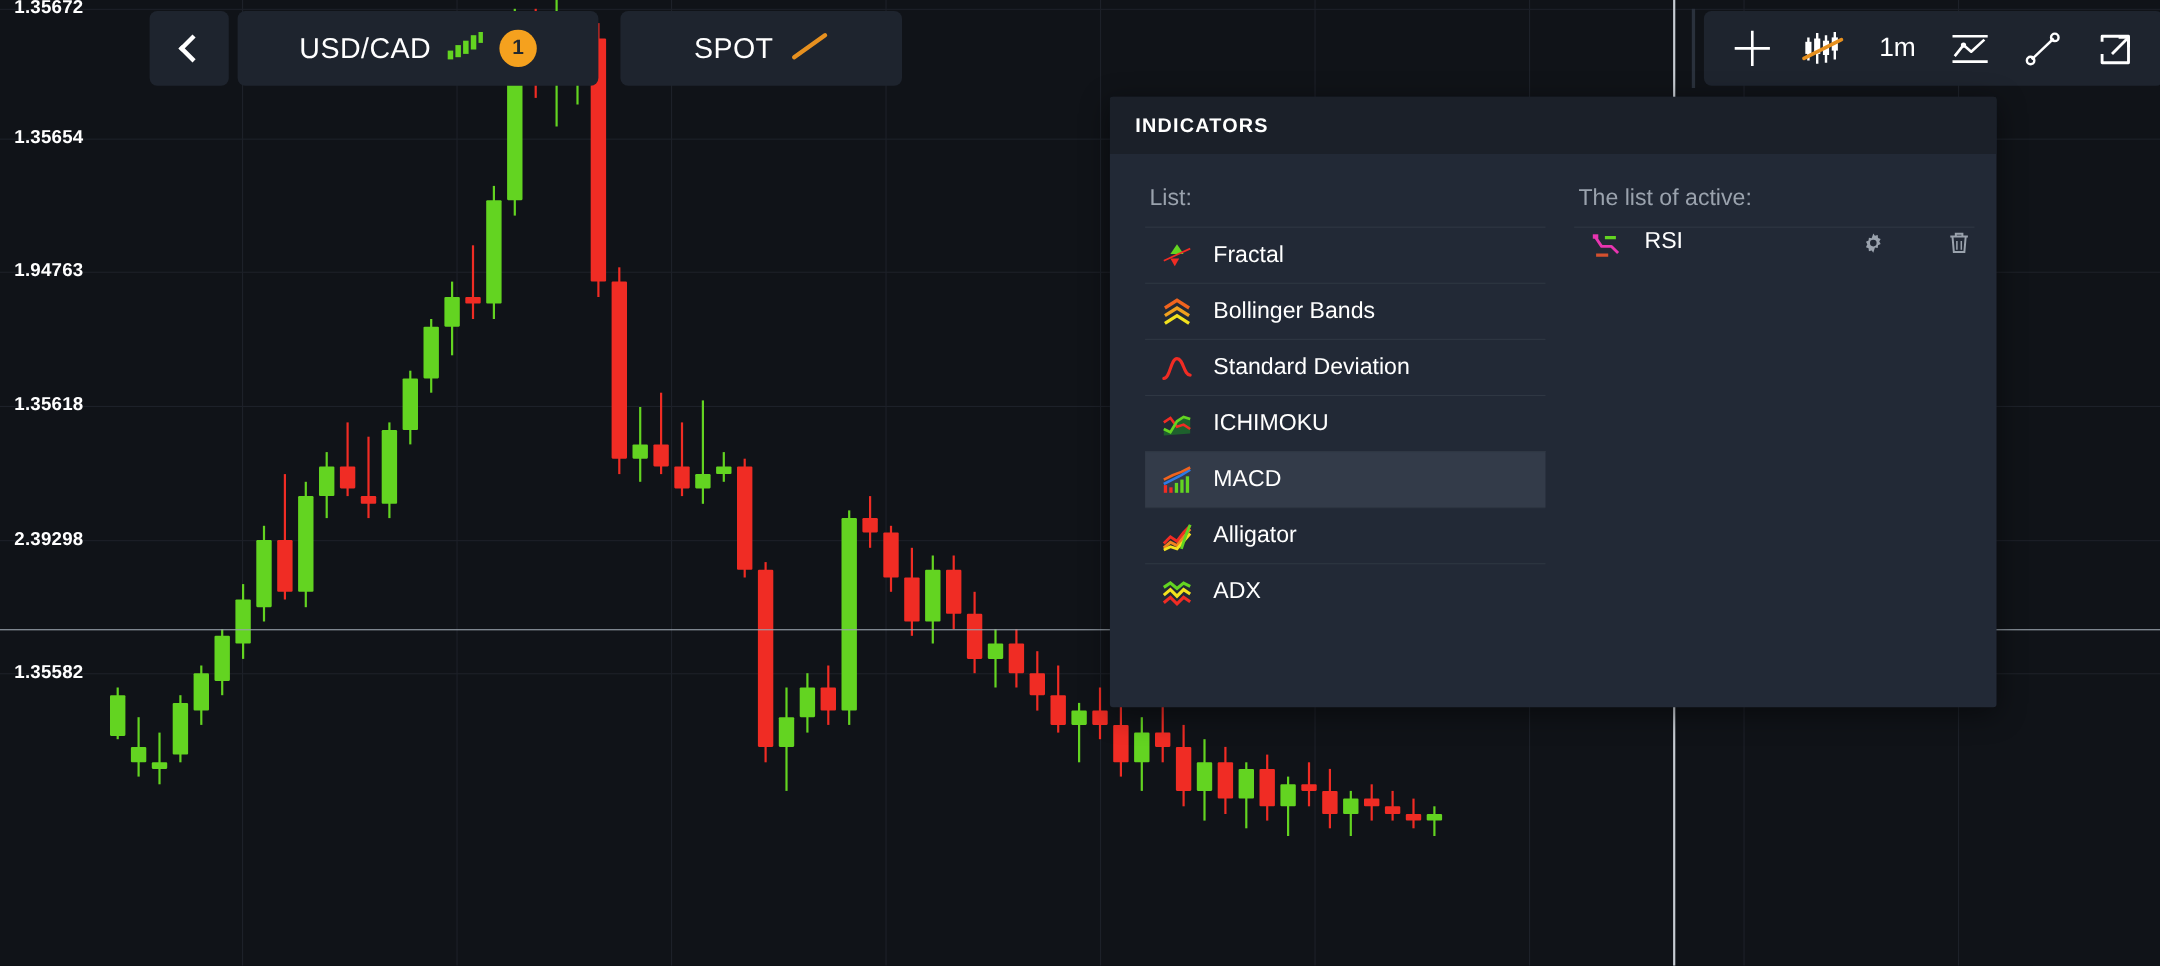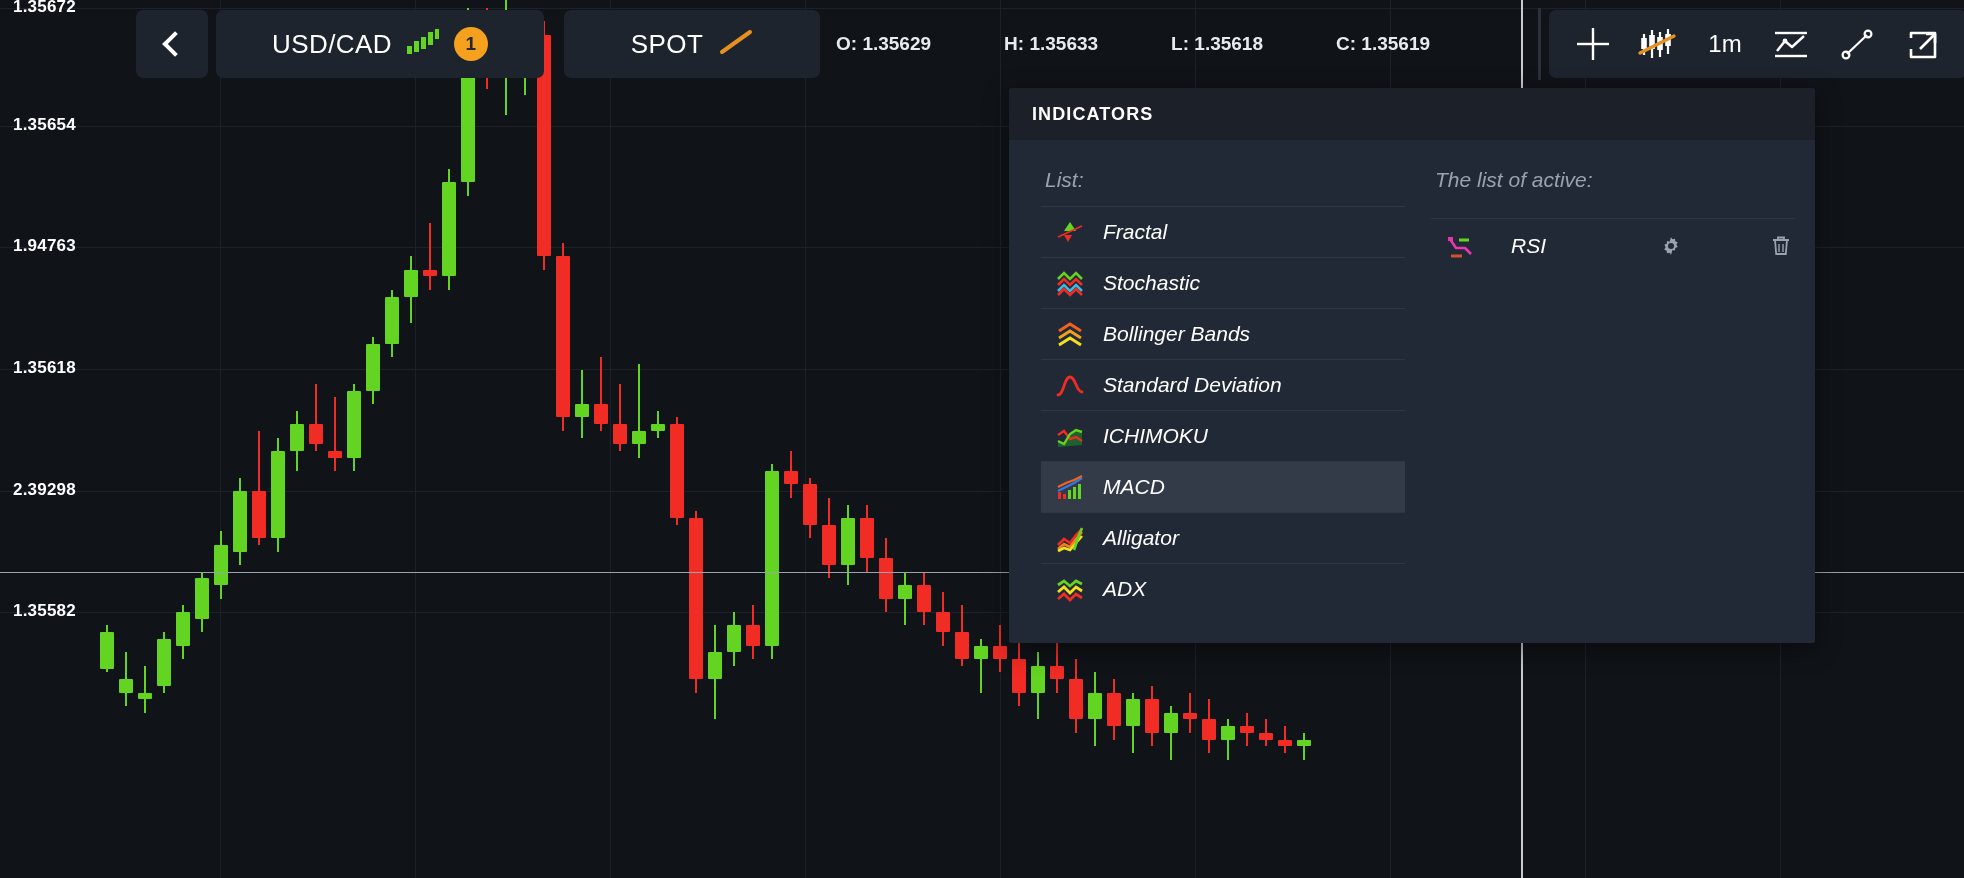--- a/index.html
+++ b/index.html
@@ -97,45 +97,44 @@
     box-shadow:0 6px 26px rgba(0,0,0,.45);
     overflow:hidden;
   }
   #ind-header{
     height:52px; background:#1b2029;
     display:flex; align-items:center; padding-left:23px;
   }
   #ind-title{
     color:#fff; font-size:18px; font-weight:700; letter-spacing:1.1px;
   }
-  #ind-body{ display:flex; padding:28px 20px 0 20px; height:503px;font-style:italic; }
+  #ind-body{ display:flex; padding:28px 20px 0 20px; height:503px; }
   .col{ }
   #col-list{ width:372px; margin-left:12px; }
   #col-active{ width:372px; margin-left:26px; }
 
   .col-label{
     color:#9aa2ad; font-size:21px; font-weight:400; padding-bottom:14px; padding-left:4px;
   }
 
   .ind-row{
     display:flex; align-items:center; gap:18px;
     height:51px; padding-left:14px;
     border-top:1px solid #2f3743;
     cursor:pointer;
   }
   .ind-row:last-child{ border-bottom:none; }
   .ind-row.selected{ background:#333b49; }
   .ind-name{ color:#fff; font-size:21px; font-weight:400; white-space:nowrap; }
   .ind-icon{ width:30px; height:30px; flex:0 0 30px; display:block; }
 
   .act-row{
-    display:flex; align-items:center; gap:36px;
+    display:flex; align-items:flex-start; gap:20px;
     height:54px; padding-left:14px;
     border-top:1px solid #2f3743;
-    margin-top:12px;
   }
   .act-name{ color:#fff; font-size:21px; flex:1; }
   .act-btn{ width:28px;height:28px;display:flex;align-items:center;justify-content:center;cursor:pointer;}
   .act-btn svg{display:block;}
   .act-spacer{ width:10px; }
 </style>
 </head>
 <body>
 
 <div id="app">
@@ -450,26 +449,20 @@
 
     <div class="tb-group" id="spot-btn">
       <span class="spot-text">SPOT</span>
       <span>
         <svg width="34" height="26" viewBox="0 0 34 26">
           <line x1="3" y1="23" x2="31" y2="3" stroke="#e6901f" stroke-width="4" stroke-linecap="round"></line>
         </svg>
       </span>
     </div>
 
-    <div id="ohlc">
-        <div class="ohlc-item"><span class="k">O:</span> 1.35629</div>
-        <div class="ohlc-item"><span class="k">H:</span> 1.35633</div>
-        <div class="ohlc-item"><span class="k">L:</span> 1.35618</div>
-        <div class="ohlc-item"><span class="k">C:</span> 1.35619</div>
-      </div>
 
     <div class="tb-sep"></div>
 
     <div class="tb-group" id="tools-group">
       <div class="tool">
         <svg width="40" height="40" viewBox="0 0 40 40">
           <line x1="20" y1="4" x2="20" y2="36" stroke="#ffffff" stroke-width="2.4"></line>
           <line x1="4" y1="20" x2="36" y2="20" stroke="#ffffff" stroke-width="2.4"></line>
         </svg>
       </div>
@@ -537,31 +530,20 @@
                   <polygon points="15,5 21,14 9,14" fill="#63d421"></polygon>
                   <polygon points="9,18 17,18 13,25" fill="#f02c24"></polygon>
                   <line x1="3" y1="20" x2="27" y2="9" stroke="#f02c24" stroke-width="1.6"></line>
                 </svg>
               </span>
               <span class="ind-name">Fractal</span>
             </div>
             <div class="ind-row">
               <span>
                 <svg class="ind-icon" viewBox="0 0 30 30">
-                  <polyline points="3,11 9,5 15,11 21,5 27,11" fill="none" stroke="#63d421" stroke-width="2.6"></polyline>
-                  <polyline points="3,17 9,11 15,17 21,11 27,17" fill="none" stroke="#f02c24" stroke-width="2.6"></polyline>
-                  <polyline points="3,23 9,17 15,23 21,17 27,23" fill="none" stroke="#3fb8e0" stroke-width="2.6"></polyline>
-                  <polyline points="3,27 9,21 15,27 21,21 27,27" fill="none" stroke="#f02c24" stroke-width="2.6"></polyline>
-                </svg>
-              </span>
-              <span class="ind-name">Stochastic</span>
-            </div>
-            <div class="ind-row">
-              <span>
-                <svg class="ind-icon" viewBox="0 0 30 30">
                   <polyline points="4,12 15,5 26,12" fill="none" stroke="#f0631e" stroke-width="3"></polyline>
                   <polyline points="4,19 15,12 26,19" fill="none" stroke="#f0a01e" stroke-width="3"></polyline>
                   <polyline points="4,26 15,19 26,26" fill="none" stroke="#f2e21e" stroke-width="3"></polyline>
                 </svg>
               </span>
               <span class="ind-name">Bollinger Bands</span>
             </div>
             <div class="ind-row">
               <span>
                 <svg class="ind-icon" viewBox="0 0 30 30">

